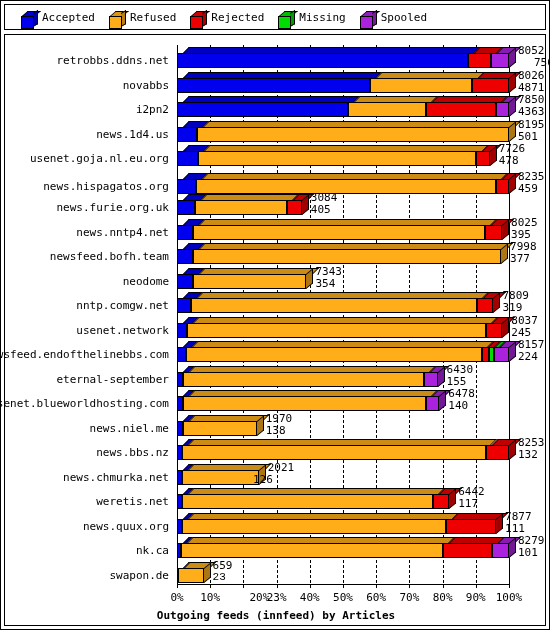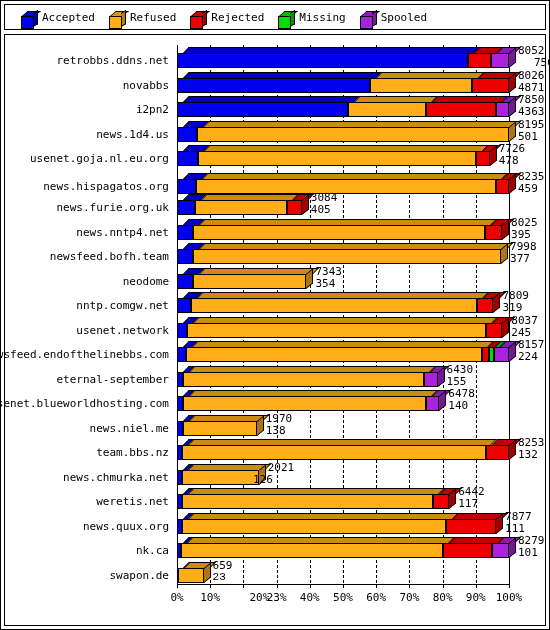--- a/index.html
+++ b/index.html
@@ -506,21 +506,21 @@
           <div class="seg-top" style="left: 6px; width: 5.644px; bottom: 18px; background: rgb(0, 0, 190);"></div>
           <div class="seg-top" style="left: 11.644px; width: 74.036px; bottom: 18px; background: rgb(204, 139, 21);"></div>
           <div class="seg-side" style="left: 79.68px; bottom: 3px; top: auto; background: rgb(173, 118, 18);"></div>
           <div class="seg" style="left: 0px; width: 5.644px; background: rgb(0, 0, 238);"></div>
           <div class="seg" style="left: 5.644px; width: 74.036px; background: rgb(255, 174, 26);"></div>
           <div class="val-top" style="left: 88.68px;">1970</div>
           <div class="val-bot" style="left: 88.68px;">138</div>
         </div>
       </div>
       <div class="row" style="top: 436px;">
-        <div class="row-label">team.bbs.nz</div>
+        <div class="row-label">news.bbs.nz</div>
         <div class="bar-wrap">
           <div class="seg-top" style="left: 6px; width: 5.312px; bottom: 18px; background: rgb(0, 0, 190);"></div>
           <div class="seg-top" style="left: 11.312px; width: 303.448px; bottom: 18px; background: rgb(204, 139, 21);"></div>
           <div class="seg-top" style="left: 314.76px; width: 23.24px; bottom: 18px; background: rgb(190, 0, 0);"></div>
           <div class="seg-side" style="left: 332px; bottom: 3px; top: auto; background: rgb(162, 0, 0);"></div>
           <div class="seg" style="left: 0px; width: 5.312px; background: rgb(0, 0, 238);"></div>
           <div class="seg" style="left: 5.312px; width: 303.448px; background: rgb(255, 174, 26);"></div>
           <div class="seg" style="left: 308.76px; width: 23.24px; background: rgb(238, 0, 0);"></div>
           <div class="val-top" style="left: 341px;">8253</div>
           <div class="val-bot" style="left: 341px;">132</div>
@@ -615,14 +615,15 @@
       <div class="xtick" style="left: 408.4px;"></div>
       <div class="xlabel" style="left: 408.4px;">70%</div>
       <div class="xtick" style="left: 441.6px;"></div>
       <div class="xlabel" style="left: 441.6px;">80%</div>
       <div class="xtick" style="left: 474.8px;"></div>
       <div class="xlabel" style="left: 474.8px;">90%</div>
       <div class="xtick" style="left: 508px;"></div>
       <div class="xlabel" style="left: 508px;">100%</div>
     </div>
 
+  <div id="xtitle">Outgoing feeds (innfeed) by Articles</div>
 
 </div>
 
 </body></html>

